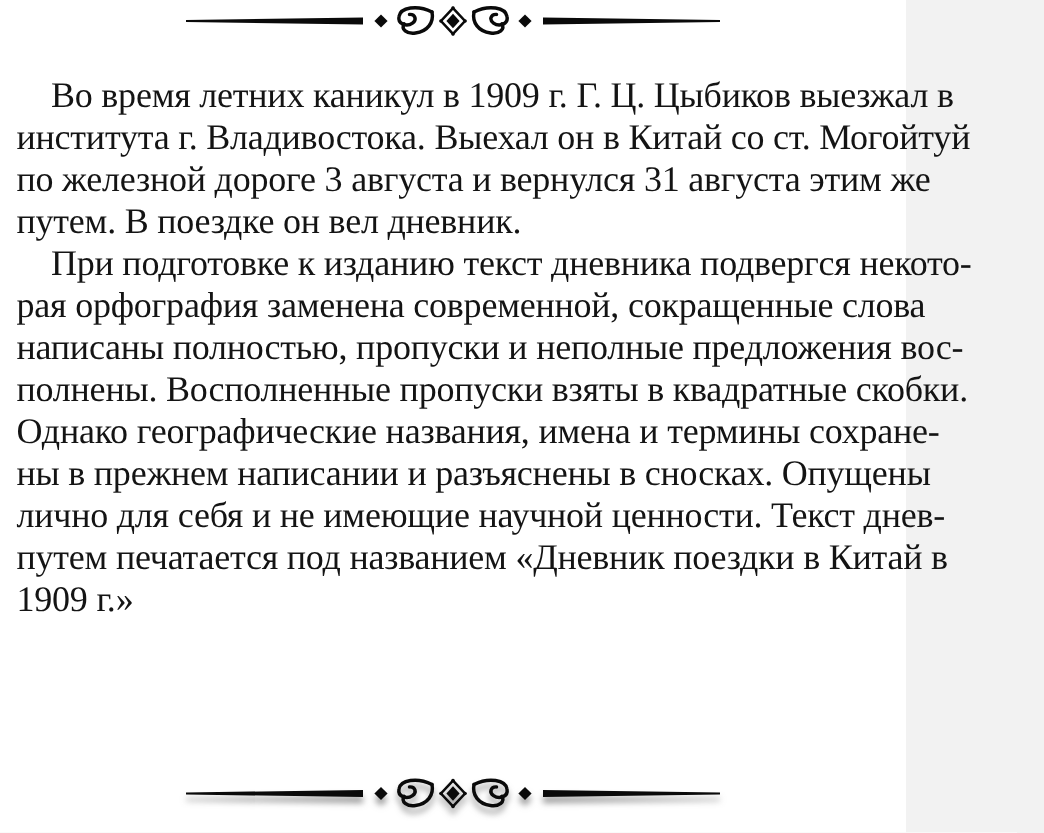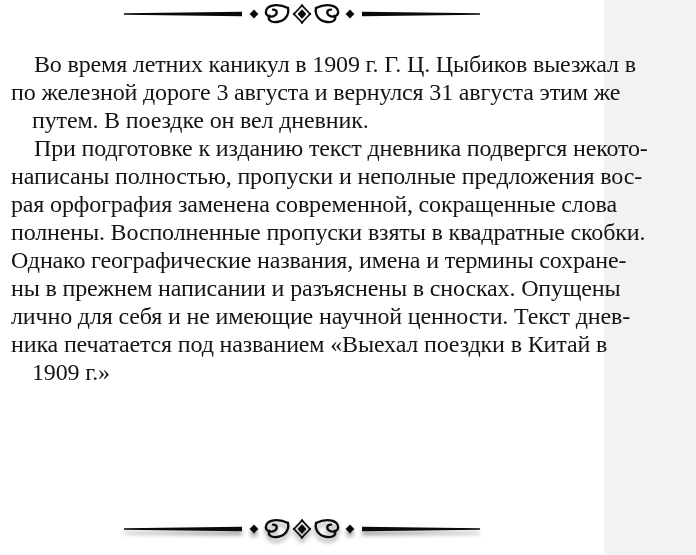--- a/index.html
+++ b/index.html
@@ -38,21 +38,20 @@
   .paragraph { margin: 0; }
   .line {
     text-align: justify;
     text-align-last: justify;
     white-space: nowrap;
   }
   .line.para-first { text-indent: 23px; }
   .line.para-last {
     text-align-last: left;
     white-space: normal;
-    margin-left: 21px;
   }
 </style>
 </head>
 <body>
 
 <div class="page">
 
   <svg class="divider top" viewBox="0 0 356 24" xmlns="http://www.w3.org/2000/svg" aria-hidden="true">
     <defs>
       <g id="half" stroke="#0a0a0a" fill="#0a0a0a">
@@ -74,32 +73,33 @@
       <circle cx="178" cy="2.4" r="1.2" fill="#0a0a0a" stroke="none"></circle>
       <circle cx="178" cy="19.6" r="1.2" fill="#0a0a0a" stroke="none"></circle>
       <circle cx="170" cy="11" r="1.2" fill="#0a0a0a" stroke="none"></circle>
       <circle cx="186" cy="11" r="1.2" fill="#0a0a0a" stroke="none"></circle>
     </g>
   </svg>
 
   <main class="text-block">
       <div class="paragraph">
         <div class="line para-first">Во время летних каникул в 1909 г. Г. Ц. Цыбиков выезжал в</div>
+        <div class="line">института г. Владивостока. Выехал он в Китай со ст. Могойтуй</div>
         <div class="line">по железной дороге 3 августа и вернулся 31 августа этим же</div>
         <div class="line para-last">путем. В поездке он вел дневник.</div>
       </div>
       <div class="paragraph">
         <div class="line para-first">При подготовке к изданию текст дневника подвергся некото-</div>
+        <div class="line">рая орфография заменена современной, сокращенные слова</div>
         <div class="line">написаны полностью, пропуски и неполные предложения вос-</div>
-        <div class="line">рая орфография заменена современной, сокращенные слова</div>
         <div class="line">полнены. Восполненные пропуски взяты в квадратные скобки.</div>
         <div class="line">Однако географические названия, имена и термины сохране-</div>
         <div class="line">ны в прежнем написании и разъяснены в сносках. Опущены</div>
         <div class="line">лично для себя и не имеющие научной ценности. Текст днев-</div>
-        <div class="line">ника печатается под названием «Выехал поездки в Китай в</div>
+        <div class="line">путем печатается под названием «Дневник поездки в Китай в</div>
         <div class="line para-last">1909 г.»</div>
       </div>
     </main>
 
   <svg class="divider bottom" viewBox="0 0 356 24" xmlns="http://www.w3.org/2000/svg" aria-hidden="true">
     <use href="#half"></use>
     <use href="#half" transform="translate(356,0) scale(-1,1)"></use>
     <g stroke="#0a0a0a" fill="none">
       <path d="M178,2.4 L186,11 L178,19.6 L170,11 Z" stroke-width="1.7"></path>
       <path d="M178,6.2 L182.4,11 L178,15.8 L173.6,11 Z" fill="#0a0a0a" stroke="none"></path>

